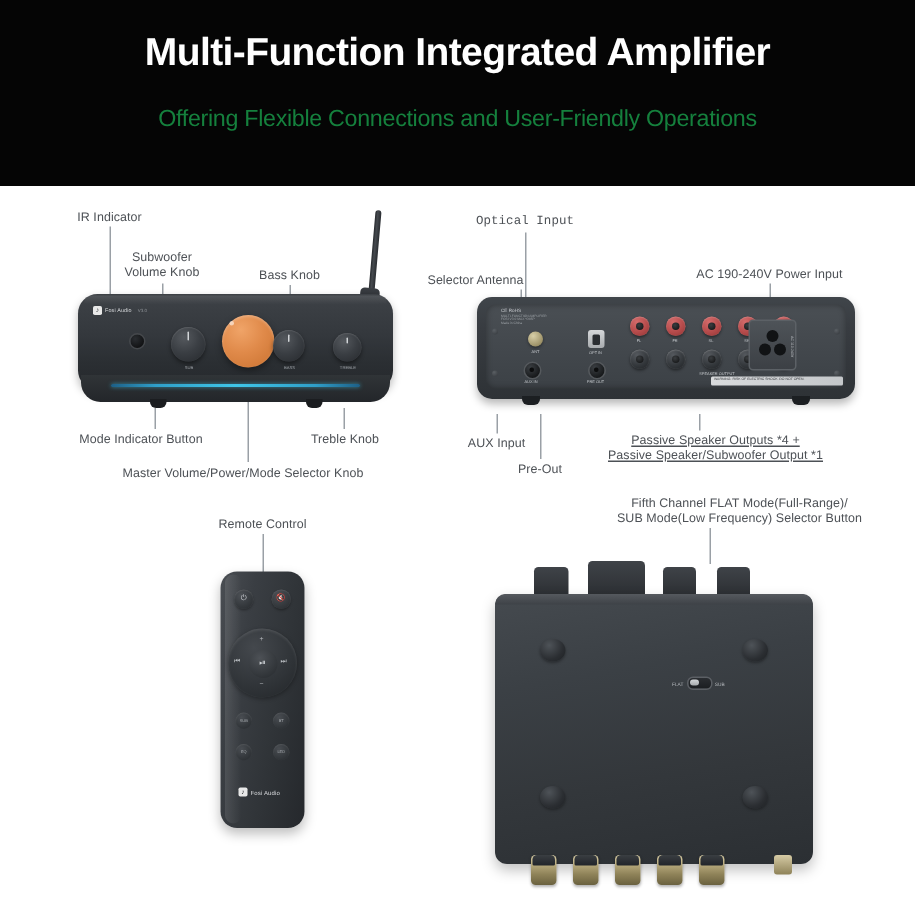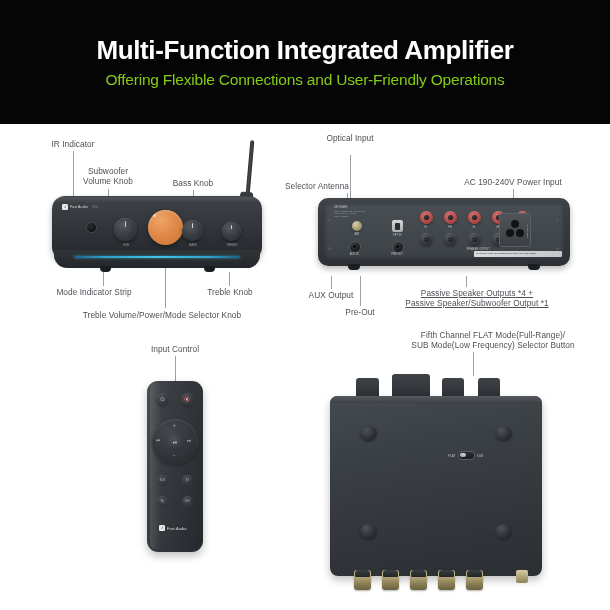--- a/index.html
+++ b/index.html
@@ -16,22 +16,22 @@
   .header{
     position:absolute;left:0;top:0;width:610px;height:124px;
     background:#050505;
     display:flex;flex-direction:column;align-items:center;justify-content:center;
   }
   .header-title{
     color:#ffffff;font-size:26px;font-weight:bold;letter-spacing:-0.4px;
     margin:0 0 9px 0;line-height:1;
   }
   .header-sub{
-    color:#84cc16;font-size:15.5px;font-weight:normal;letter-spacing:-0.2px;
-    line-height:1;margin:0;
+    color:#15803d;font-size:15.5px;font-weight:normal;letter-spacing:-0.2px;
+    line-height:1;margin:16px;
   }
 
   
   .callout{
     position:absolute;color:#4d5156;font-size:8.3px;line-height:10.2px;
     text-align:center;white-space:pre-line;letter-spacing:0.05px;
   }
   .lline{position:absolute;background:#9aa0a6;width:1px;}
 
   
@@ -277,27 +277,27 @@
   <div class="callout" style="left:38px;top:139px;width:70px;">IR Indicator</div>
   <div class="lline" style="left:73px;top:151px;height:46px;"></div>
 
   <div class="callout" style="left:70px;top:166px;width:76px;">Subwoofer
 Volume Knob</div>
   <div class="lline" style="left:108px;top:189px;height:28px;"></div>
 
   <div class="callout" style="left:163px;top:178px;width:60px;">Bass Knob</div>
   <div class="lline" style="left:193px;top:190px;height:31px;"></div>
 
-  <div class="callout" style="left:42px;top:287px;width:104px;">Mode Indicator Strip</div>
+  <div class="callout" style="left:42px;top:287px;width:104px;">Mode Indicator Button</div>
   <div class="lline" style="left:103px;top:272px;height:14px;"></div>
 
   <div class="callout" style="left:196px;top:287px;width:68px;">Treble Knob</div>
   <div class="lline" style="left:229px;top:272px;height:14px;"></div>
 
-  <div class="callout" style="left:62px;top:310px;width:200px;">Treble Volume/Power/Mode Selector Knob</div>
+  <div class="callout" style="left:62px;top:310px;width:200px;">Master Volume/Power/Mode Selector Knob</div>
   <div class="lline" style="left:165px;top:254px;height:54px;"></div>
 
   <div class="antenna"></div>
   <div class="antenna-base"></div>
 
   <div class="front-wrap">
     <div class="front-body">
       <div class="front-top-sheen"></div>
 
       <div class="logo-f">
@@ -327,30 +327,30 @@
       </div>
       <div class="kl" style="left:167px;top:47px;">TREBLE</div>
     </div>
 
     <div class="front-base"></div>
     <div class="front-led"></div>
     <div class="foot" style="left:48px;"></div>
     <div class="foot" style="left:152px;"></div>
   </div>
 
-  <div class="callout" style="left:310px;top:133px;width:80px;">Optical Input</div>
+  <div class="callout" style="left:310px;top:143px;width:80px;font-family:Liberation Mono, monospace;">Optical Input</div>
   <div class="lline" style="left:350px;top:155px;height:46px;"></div>
 
   <div class="callout" style="left:274px;top:181px;width:86px;">Selector Antenna</div>
   <div class="lline" style="left:347px;top:193px;height:26px;"></div>
 
   <div class="callout" style="left:452px;top:177px;width:122px;">AC 190-240V Power Input</div>
   <div class="lline" style="left:513px;top:189px;height:26px;"></div>
 
-  <div class="callout" style="left:300px;top:290px;width:62px;">AUX Output</div>
+  <div class="callout" style="left:300px;top:290px;width:62px;">AUX Input</div>
   <div class="lline" style="left:331px;top:276px;height:13px;"></div>
 
   <div class="callout" style="left:333px;top:307px;width:54px;">Pre-Out</div>
   <div class="lline" style="left:360px;top:276px;height:30px;"></div>
 
   <div class="callout" style="left:382px;top:288px;width:190px;text-decoration:underline;">Passive Speaker Outputs *4 +
 Passive Speaker/Subwoofer Output *1</div>
   <div class="lline" style="left:466px;top:276px;height:11px;"></div>
 
   <div class="rear-wrap">
@@ -414,21 +414,21 @@
 
         <div class="rear-warn">
           <span>WARNING: RISK OF ELECTRIC SHOCK. DO NOT OPEN.</span>
         </div>
       </div>
     </div>
     <div class="rear-foot" style="left:30px;"></div>
     <div class="rear-foot" style="left:210px;"></div>
   </div>
 
-  <div class="callout" style="left:126px;top:344px;width:98px;">Input Control</div>
+  <div class="callout" style="left:126px;top:344px;width:98px;">Remote Control</div>
   <div class="lline" style="left:175px;top:356px;height:26px;"></div>
 
   <div class="remote">
     <div class="remote-sheen"></div>
 
     <div class="rbtn rbtn-pwr">⏻</div>
     <div class="rbtn rbtn-mute">🔇</div>
 
     <div class="dpad">
       <div class="dp-ic" style="left:21px;top:5px;">+</div>

